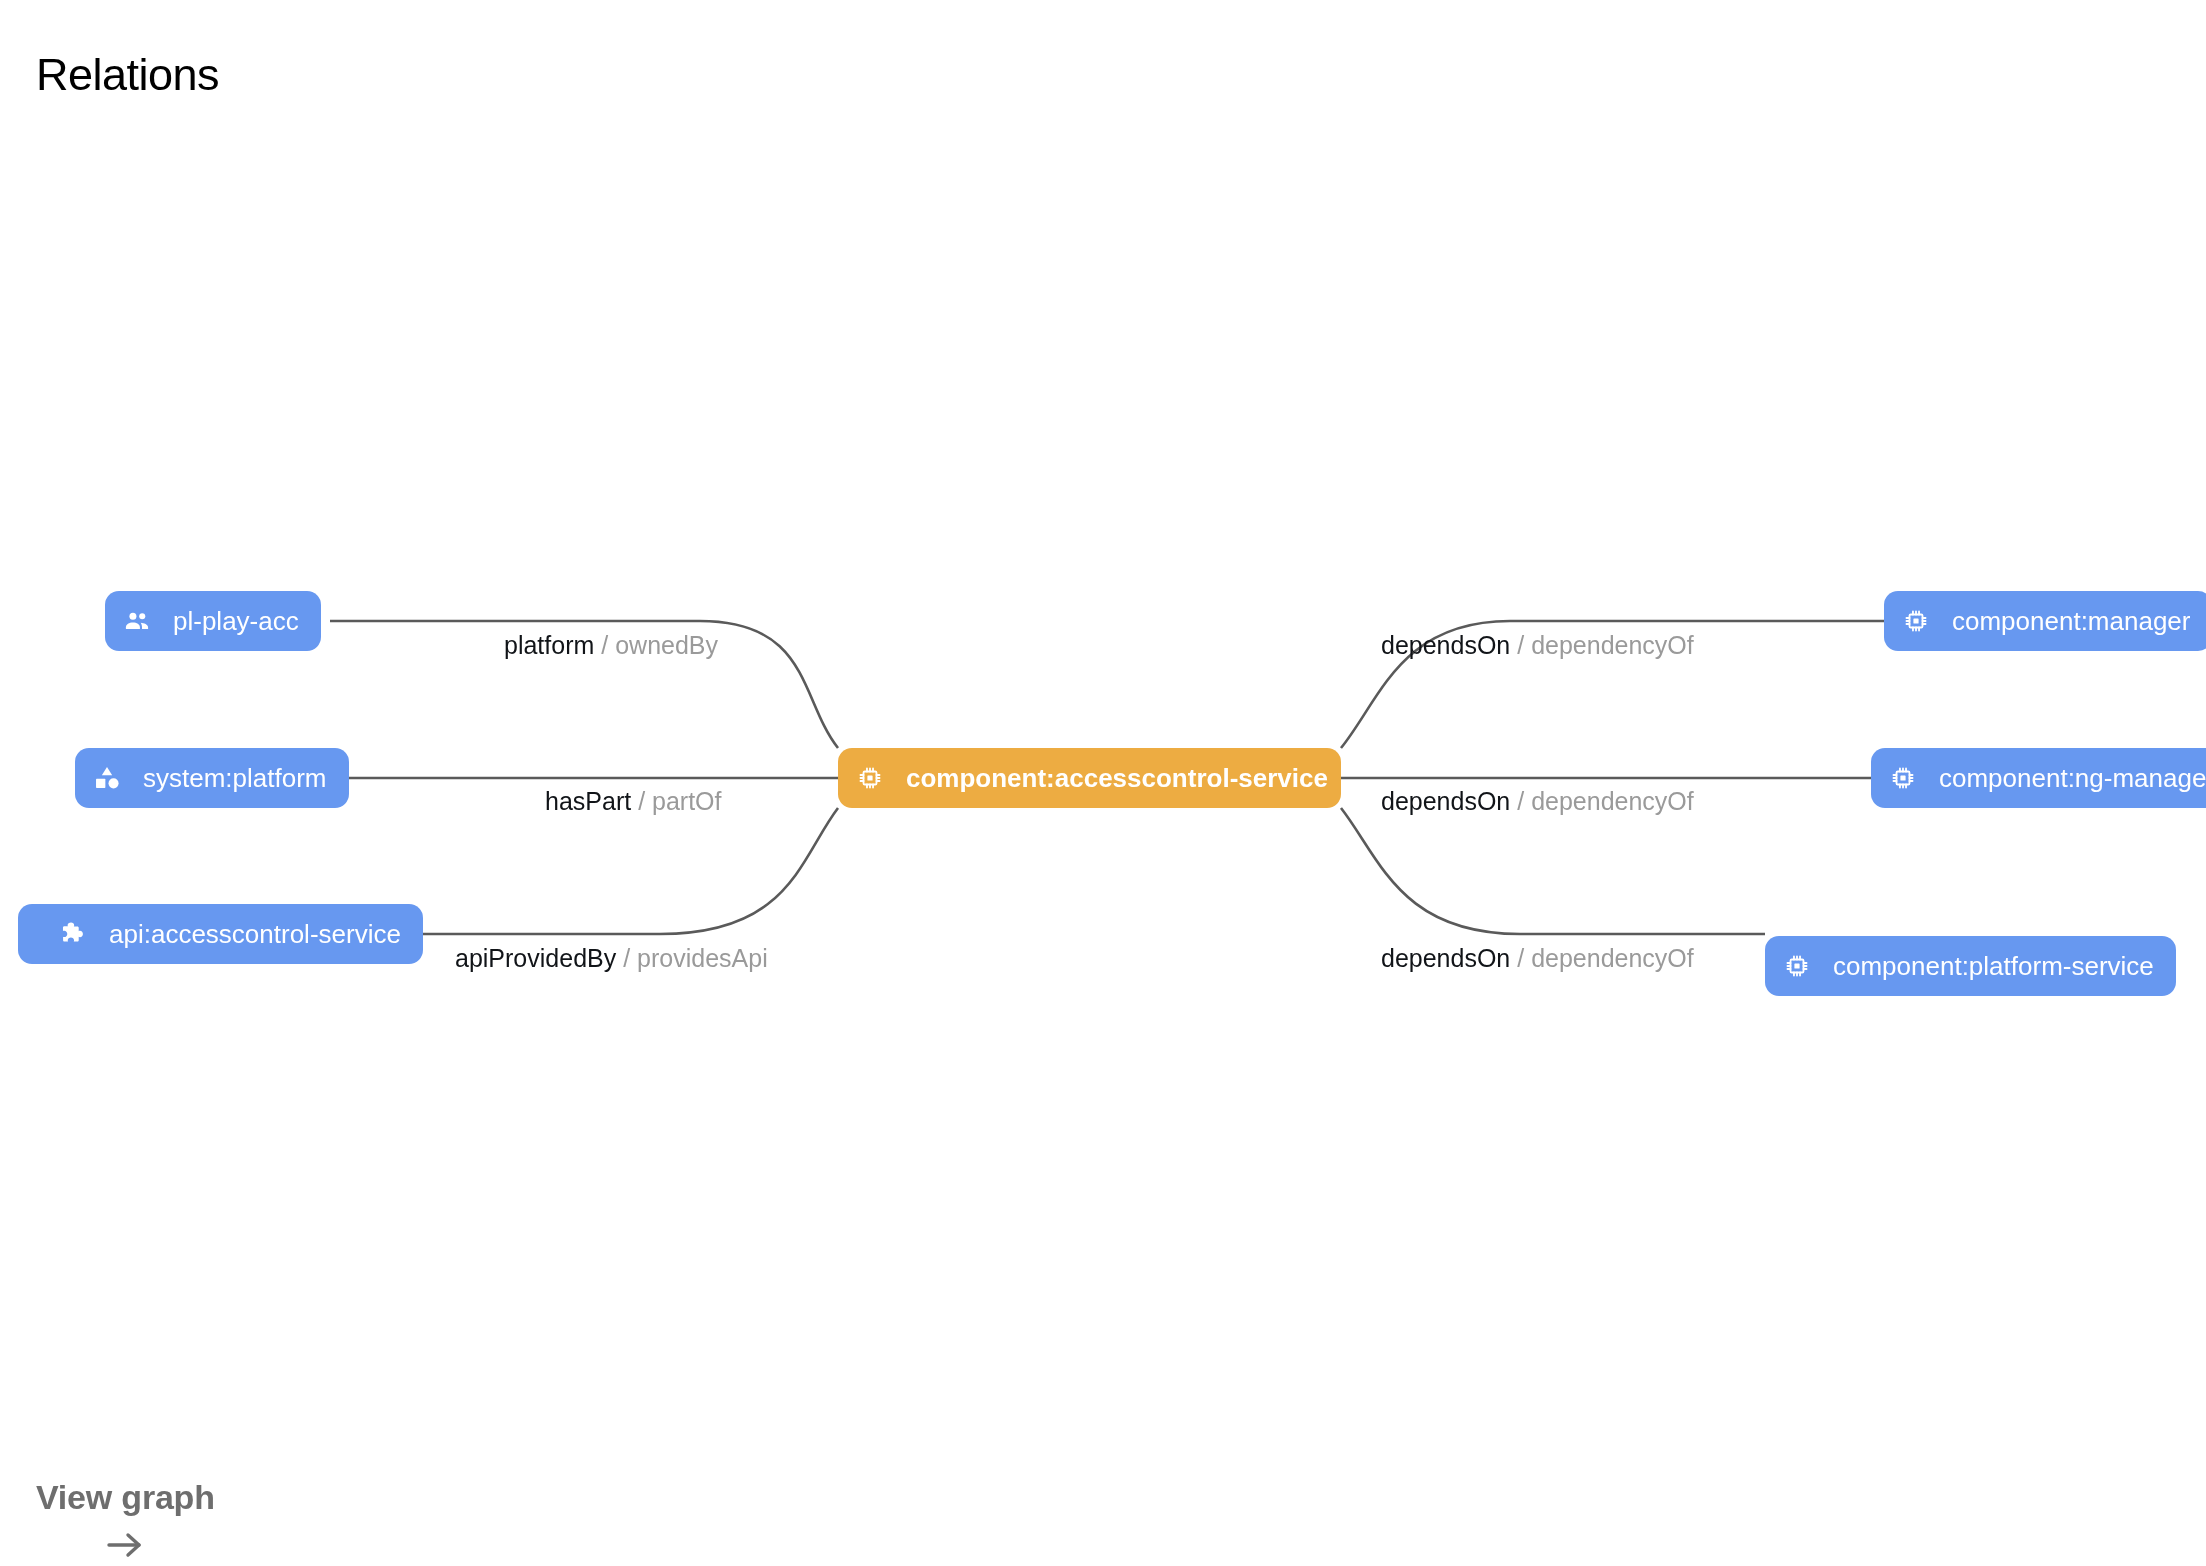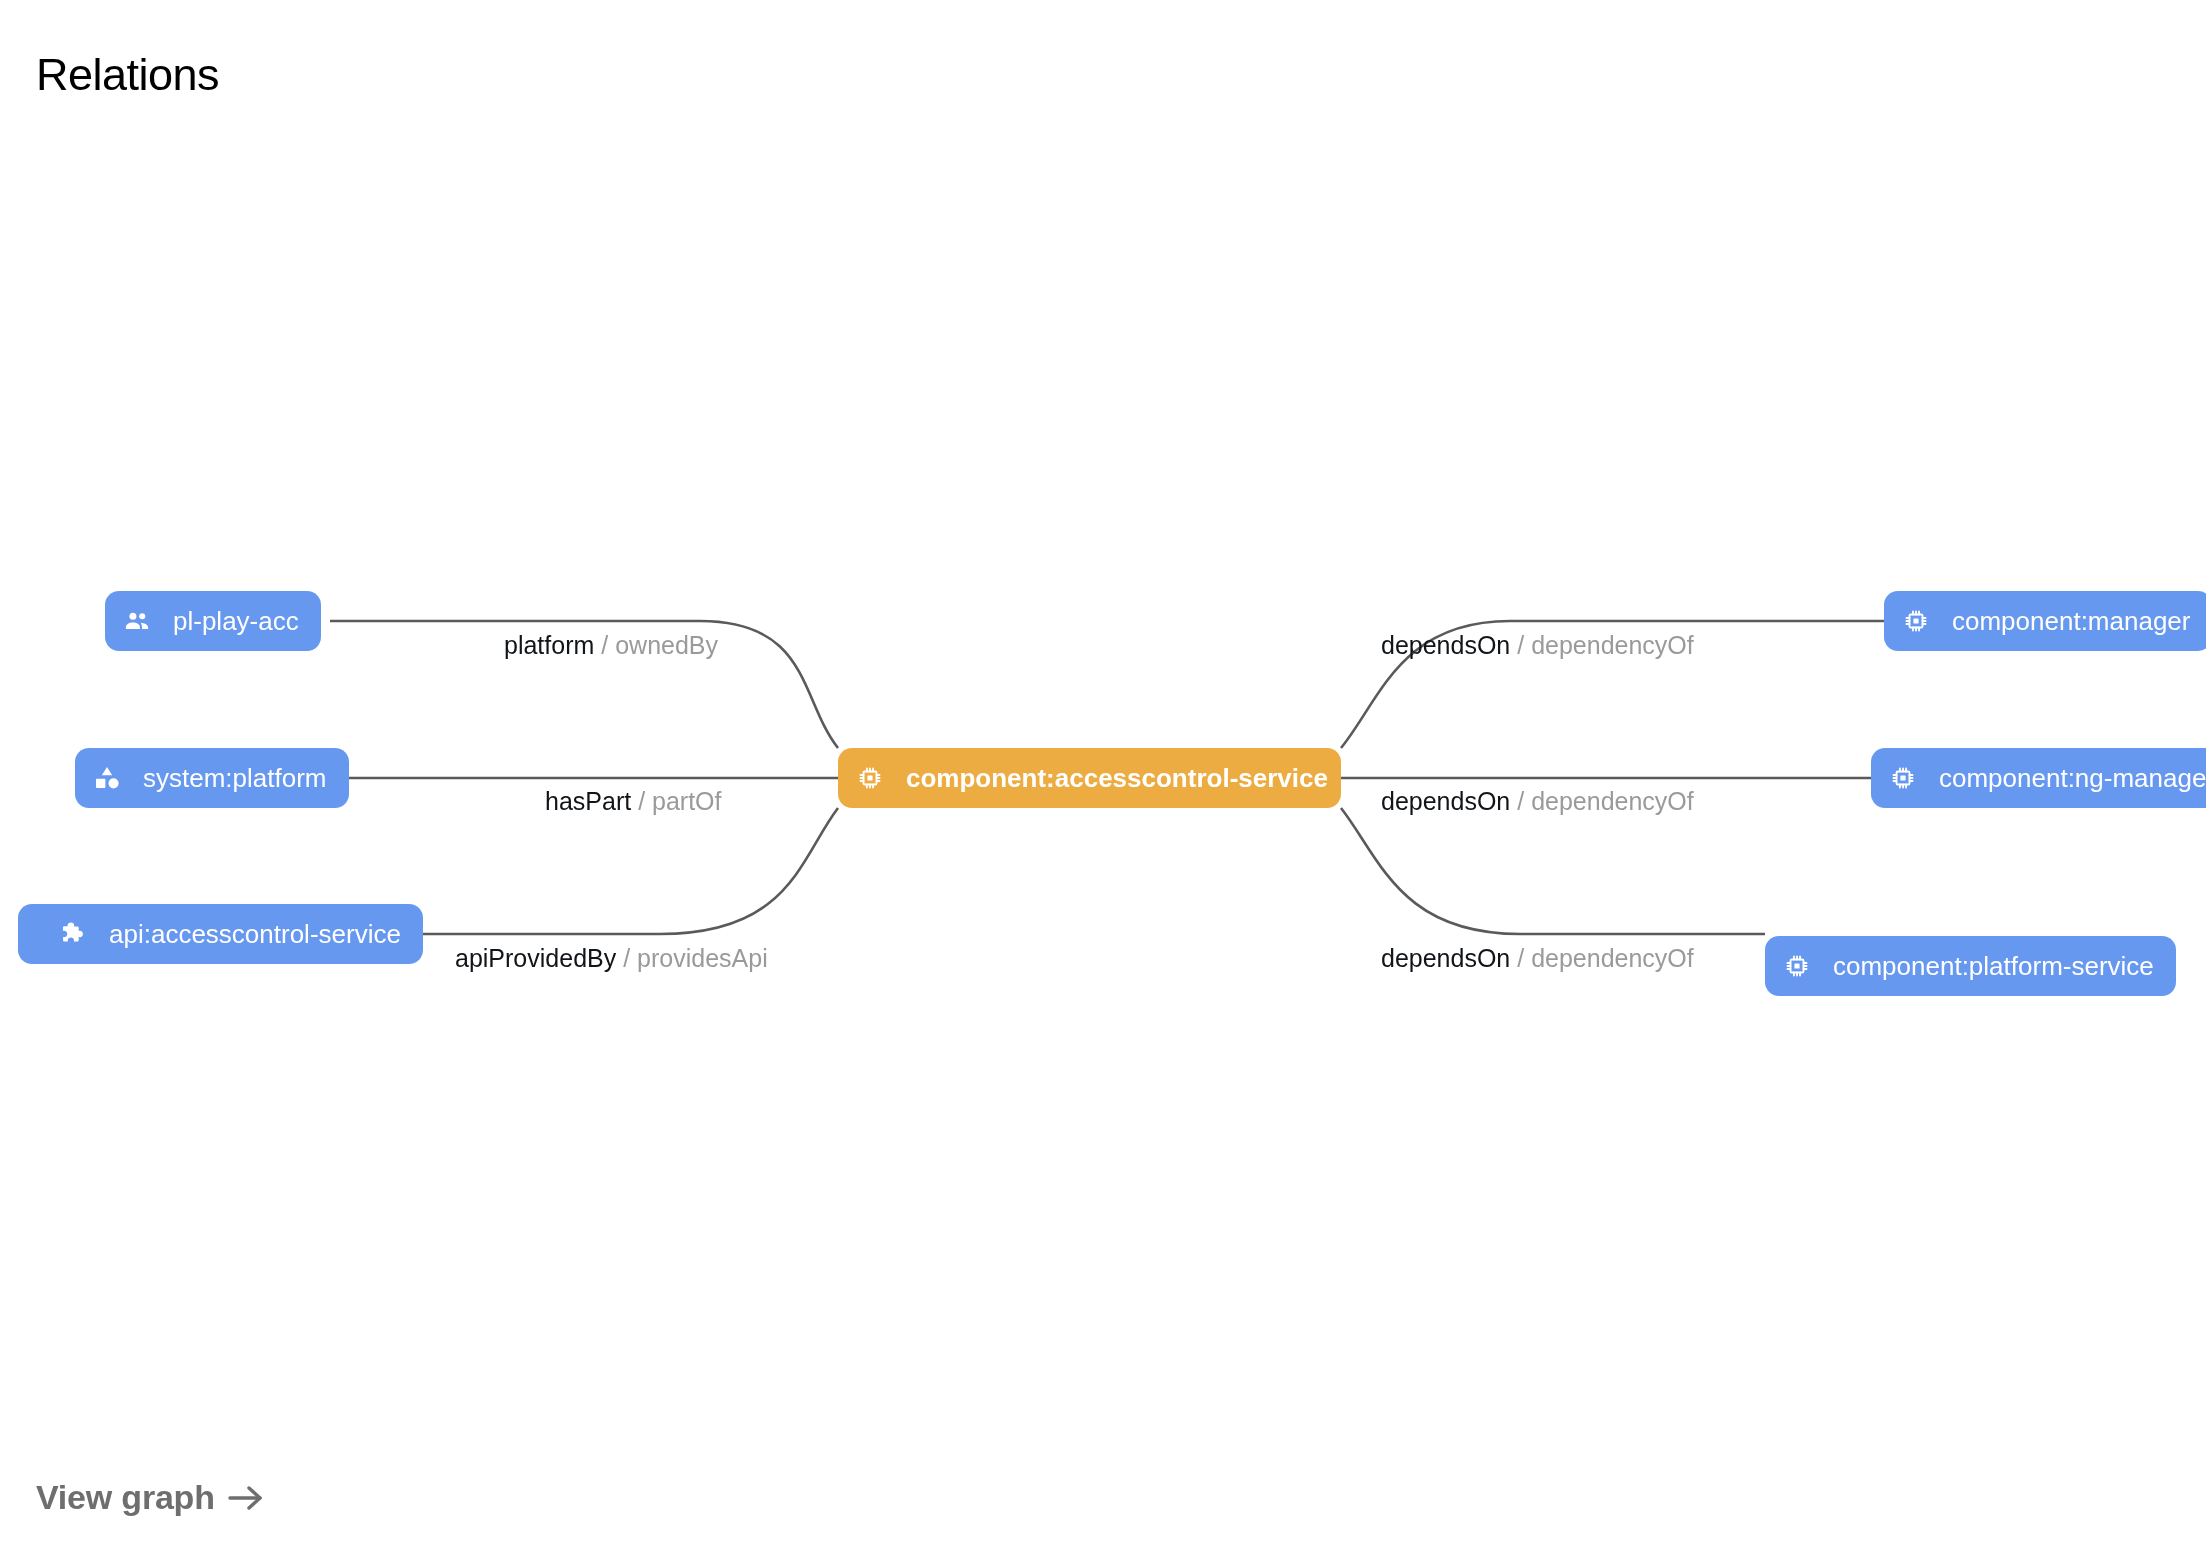--- a/index.html
+++ b/index.html
@@ -94,20 +94,21 @@
     left: 36px;
     top: 1478px;
     display: flex;
     align-items: center;
     gap: 12px;
     font-size: 34px;
     font-weight: bold;
     color: #6e6e6e;
     cursor: pointer;
     letter-spacing: -0.2px;
+    flex-direction: column;
   }
   #view-graph-link .arrow-icon {
     display: flex;
     align-items: center;
   }
 </style>
 </head>
 <body>
 
 <div id="page-title">Relations</div>

